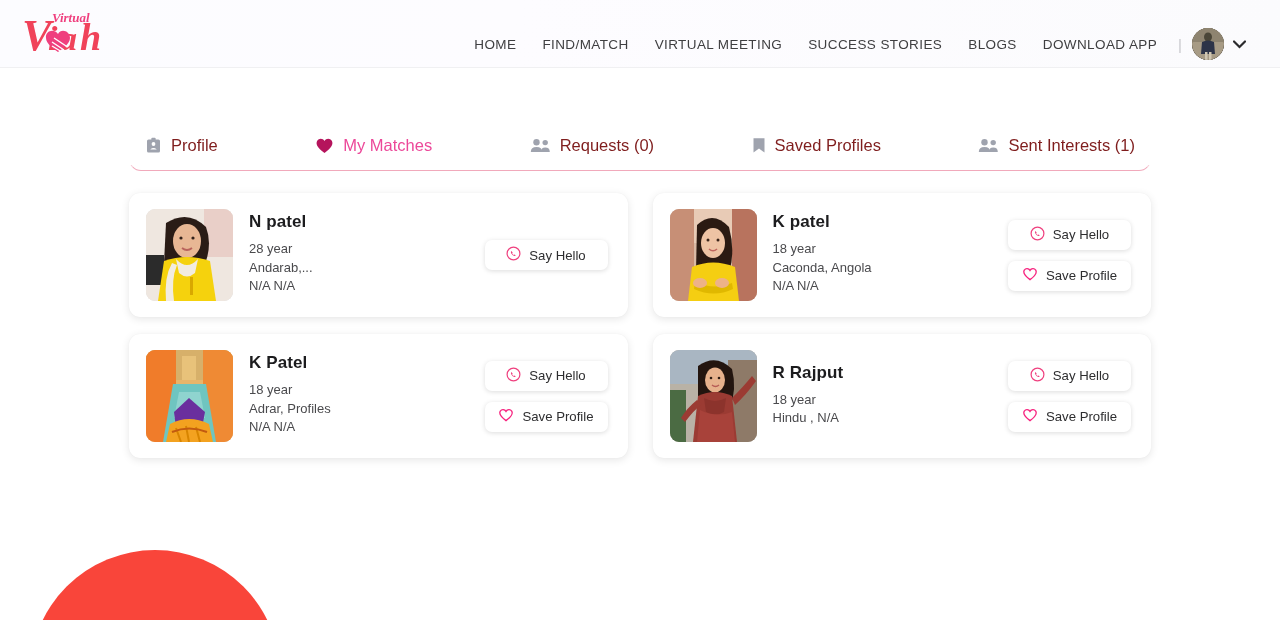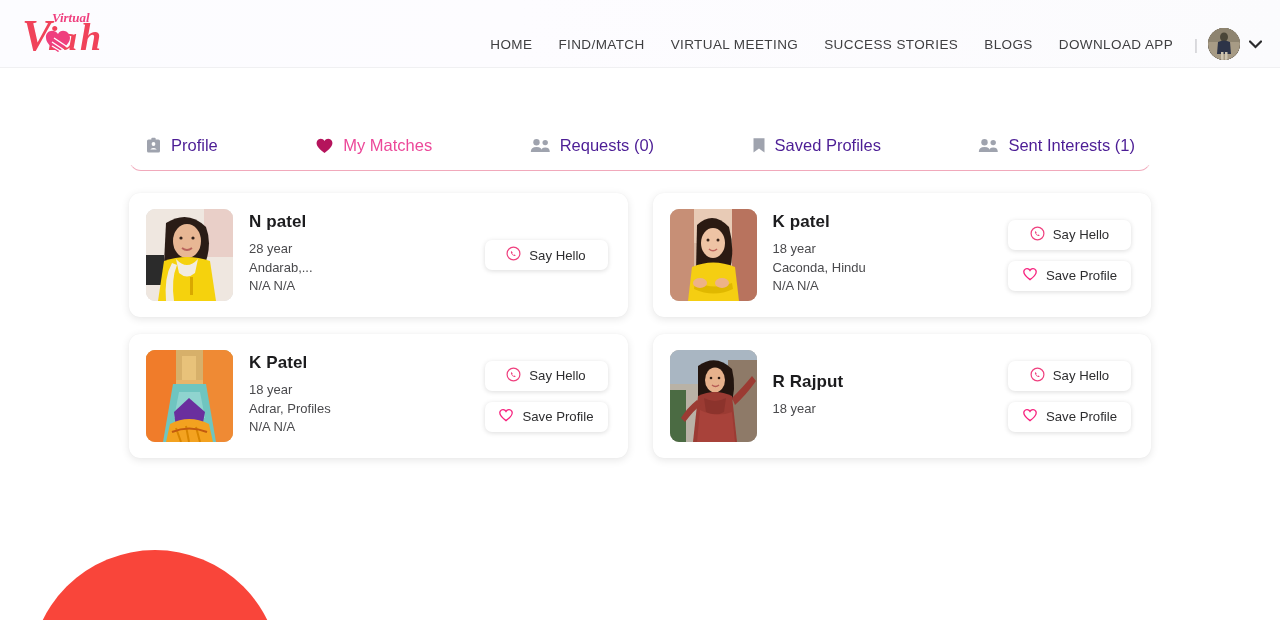--- a/index.html
+++ b/index.html
@@ -21,21 +21,21 @@
     border-bottom: 1px solid #f0f0f2;
     z-index: 5;
   }
   .logo-wrap {
     position: absolute;
     left: 22px; top: 6px;
     width: 100px; height: 56px;
   }
   .nav {
     position: absolute;
-    right: 18px; top: 0;
+    right: 34px; top: 0;
     height: 88px;
     display: flex;
     align-items: center;
     gap: 0;
   }
   .nav-item {
     font-size: 13.5px;
     letter-spacing: .4px;
     color: #3f3f41;
     padding: 0 13px;
@@ -76,21 +76,21 @@
     align-items: center;
     height: 44px;
     justify-content: space-between;
     padding: 0 16px;
   }
   .tab {
     display: flex;
     align-items: center;
     gap: 9px;
     font-size: 16.5px;
-    color: #4c1d95;
+    color: #7f1d1d;
     cursor: pointer;
     white-space: nowrap;
   }
   .tab.active { color: #ec4899; font-weight: 500; }
   .tab .tico { display: flex; align-items: center; }
   .tabs-underline {
     position: absolute;
     left: 0; right: 0; bottom: 0;
     height: 14px;
     border: 1px solid #f1a9bb;
@@ -345,21 +345,21 @@
         <path d="M39 40 q4 3.5 8 0" stroke="#c0665e" stroke-width="1.6" fill="none"></path>
         <path d="M22 58 q21 -9 43 0 l4 34 h-51 z" fill="#f5ce12"></path>
         <path d="M25 72 q18 10 37 2 l1 6 q-19 9 -39 0 z" fill="#e0b800"></path>
         <ellipse cx="30" cy="74" rx="7" ry="5" fill="#edb288"></ellipse>
         <ellipse cx="52" cy="74" rx="7" ry="5" fill="#edb288"></ellipse>
       </svg>
     </div>
     <div class="info">
       <div class="pname">K patel</div>
       <div class="pline">18 year</div>
-      <div class="pline">Caconda, Hindu</div>
+      <div class="pline">Caconda, Angola</div>
       <div class="pline">N/A N/A</div>
     </div>
     <div class="actions">
       <button class="btn">
         <span>
           <svg width="15" height="15" viewBox="0 0 15 15">
             <circle cx="7.5" cy="7.5" r="6.4" fill="none" stroke="#ef3f7e" stroke-width="1.2"></circle>
             <path d="M5.3 5 q-0.9 1.2 0.2 2.8 q1.2 1.7 2.9 2.1 q1 0.2 1.3 -0.7 l-1.2 -0.8 l-0.8 0.6 q-1 -0.6 -1.6 -1.7 l0.6 -0.7 z" fill="#ef3f7e"></path>
           </svg>
         </span>
@@ -435,20 +435,21 @@
         <path d="M28 46 q17 -8 34 0 l5 46 h-44 z" fill="#9b3b33"></path>
         <path d="M34 48 q11 6 22 0 l-2 14 q-9 5 -18 0 z" fill="#8c332c"></path>
         <path d="M62 48 q12 -12 20 -22 l4 5 q-10 14 -21 24 z" fill="#9b3b33"></path>
         <path d="M27 50 q-10 8 -16 18 l4 4 q9 -12 17 -18 z" fill="#9b3b33"></path>
         <path d="M30 60 q16 8 32 2 l3 30 h-38 z" fill="#a8423a"></path>
       </svg>
     </div>
     <div class="info">
       <div class="pname">R Rajput</div>
       <div class="pline">18 year</div>
+      <div class="pline">Hindu , N/A</div>
     </div>
     <div class="actions">
       <button class="btn">
         <span>
           <svg width="15" height="15" viewBox="0 0 15 15">
             <circle cx="7.5" cy="7.5" r="6.4" fill="none" stroke="#ef3f7e" stroke-width="1.2"></circle>
             <path d="M5.3 5 q-0.9 1.2 0.2 2.8 q1.2 1.7 2.9 2.1 q1 0.2 1.3 -0.7 l-1.2 -0.8 l-0.8 0.6 q-1 -0.6 -1.6 -1.7 l0.6 -0.7 z" fill="#ef3f7e"></path>
           </svg>
         </span>
         <span>Say Hello</span>

